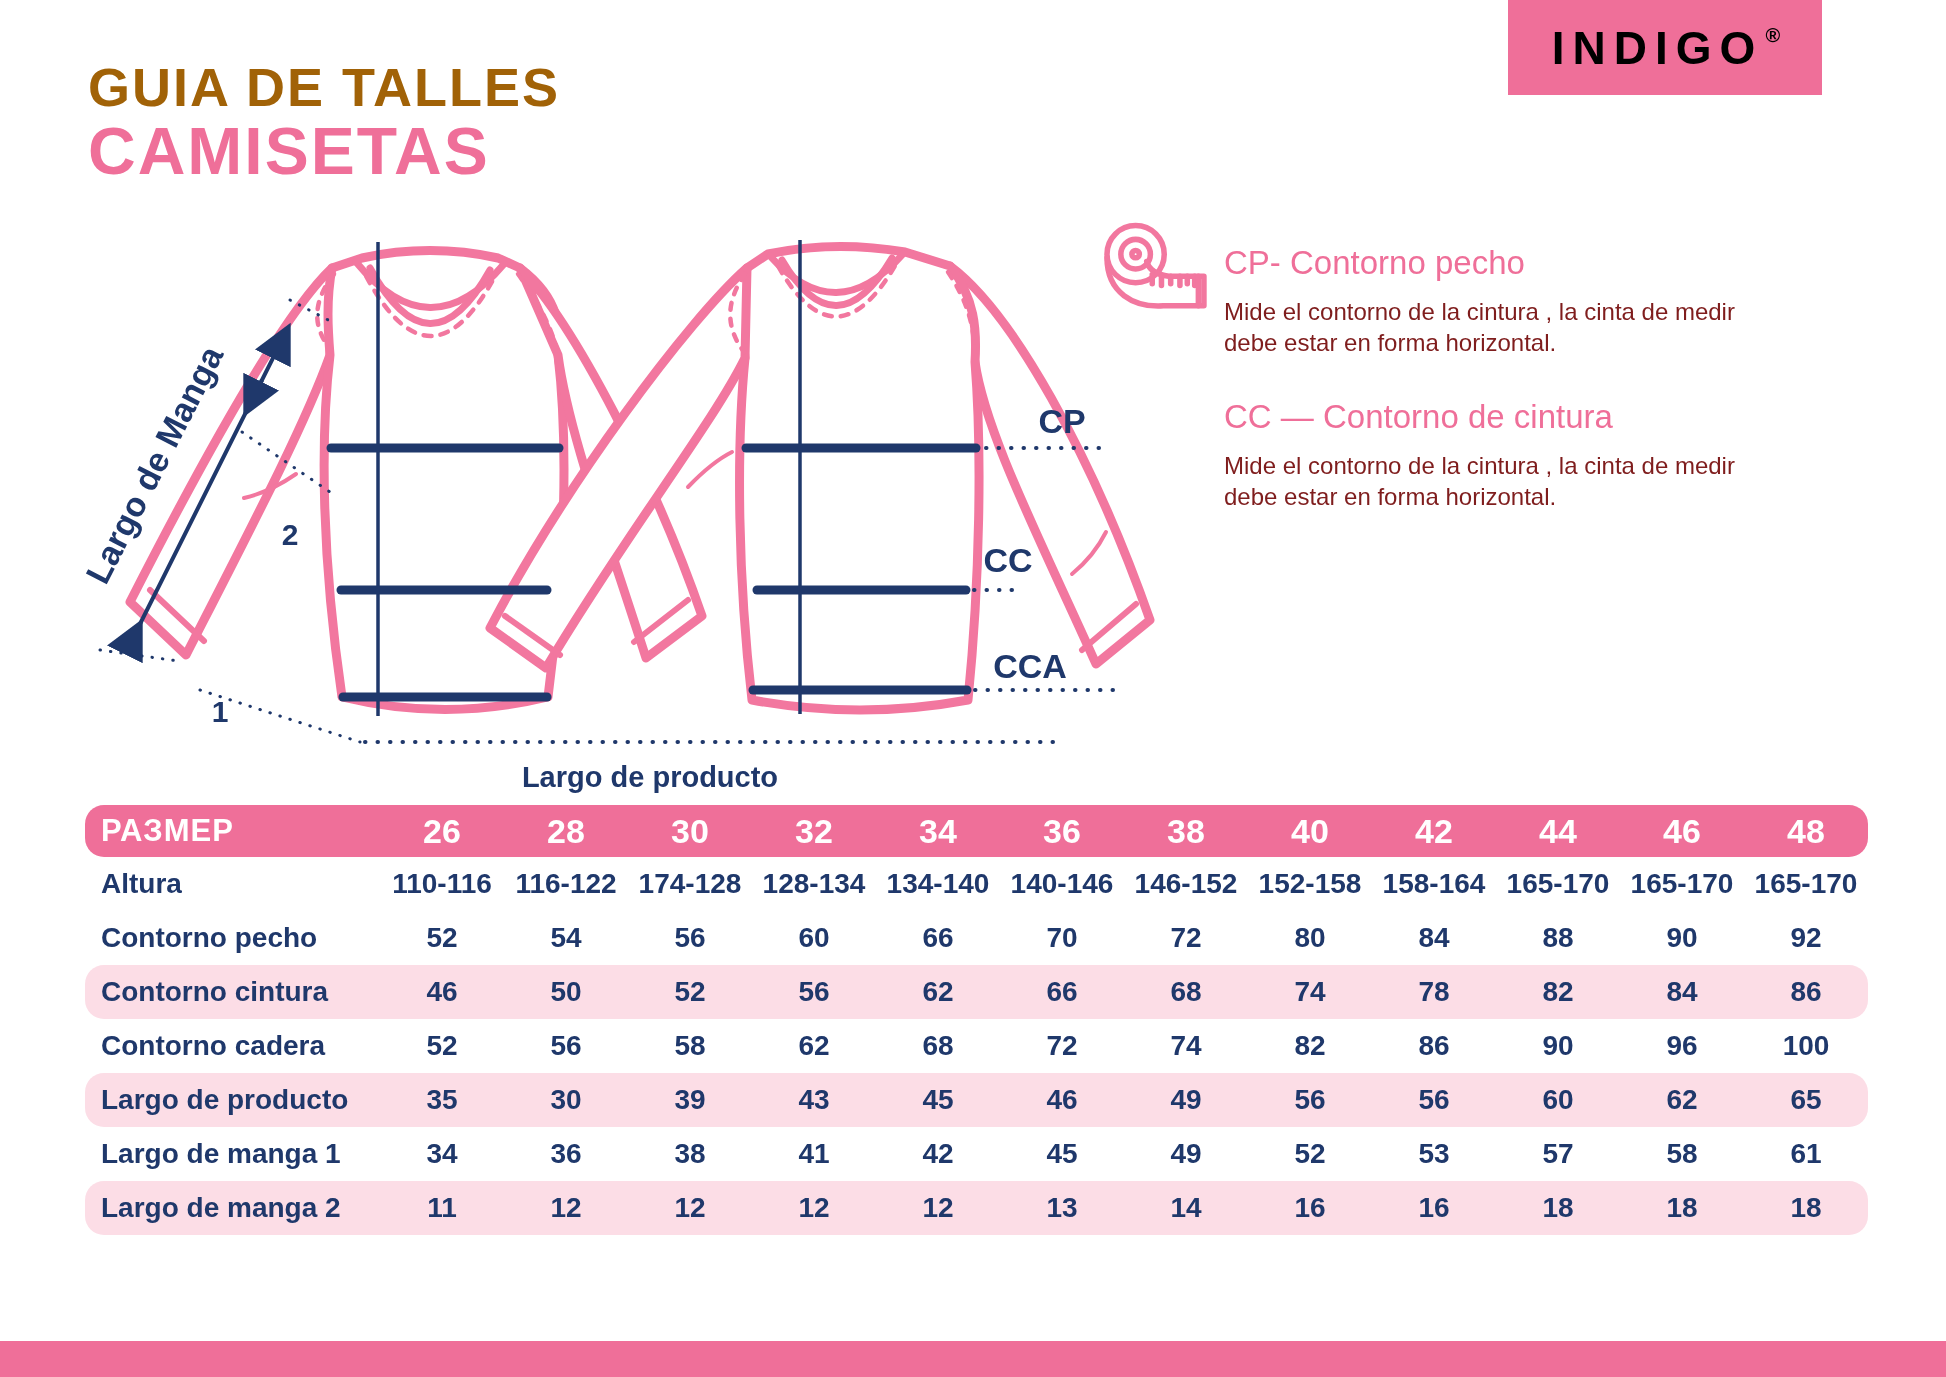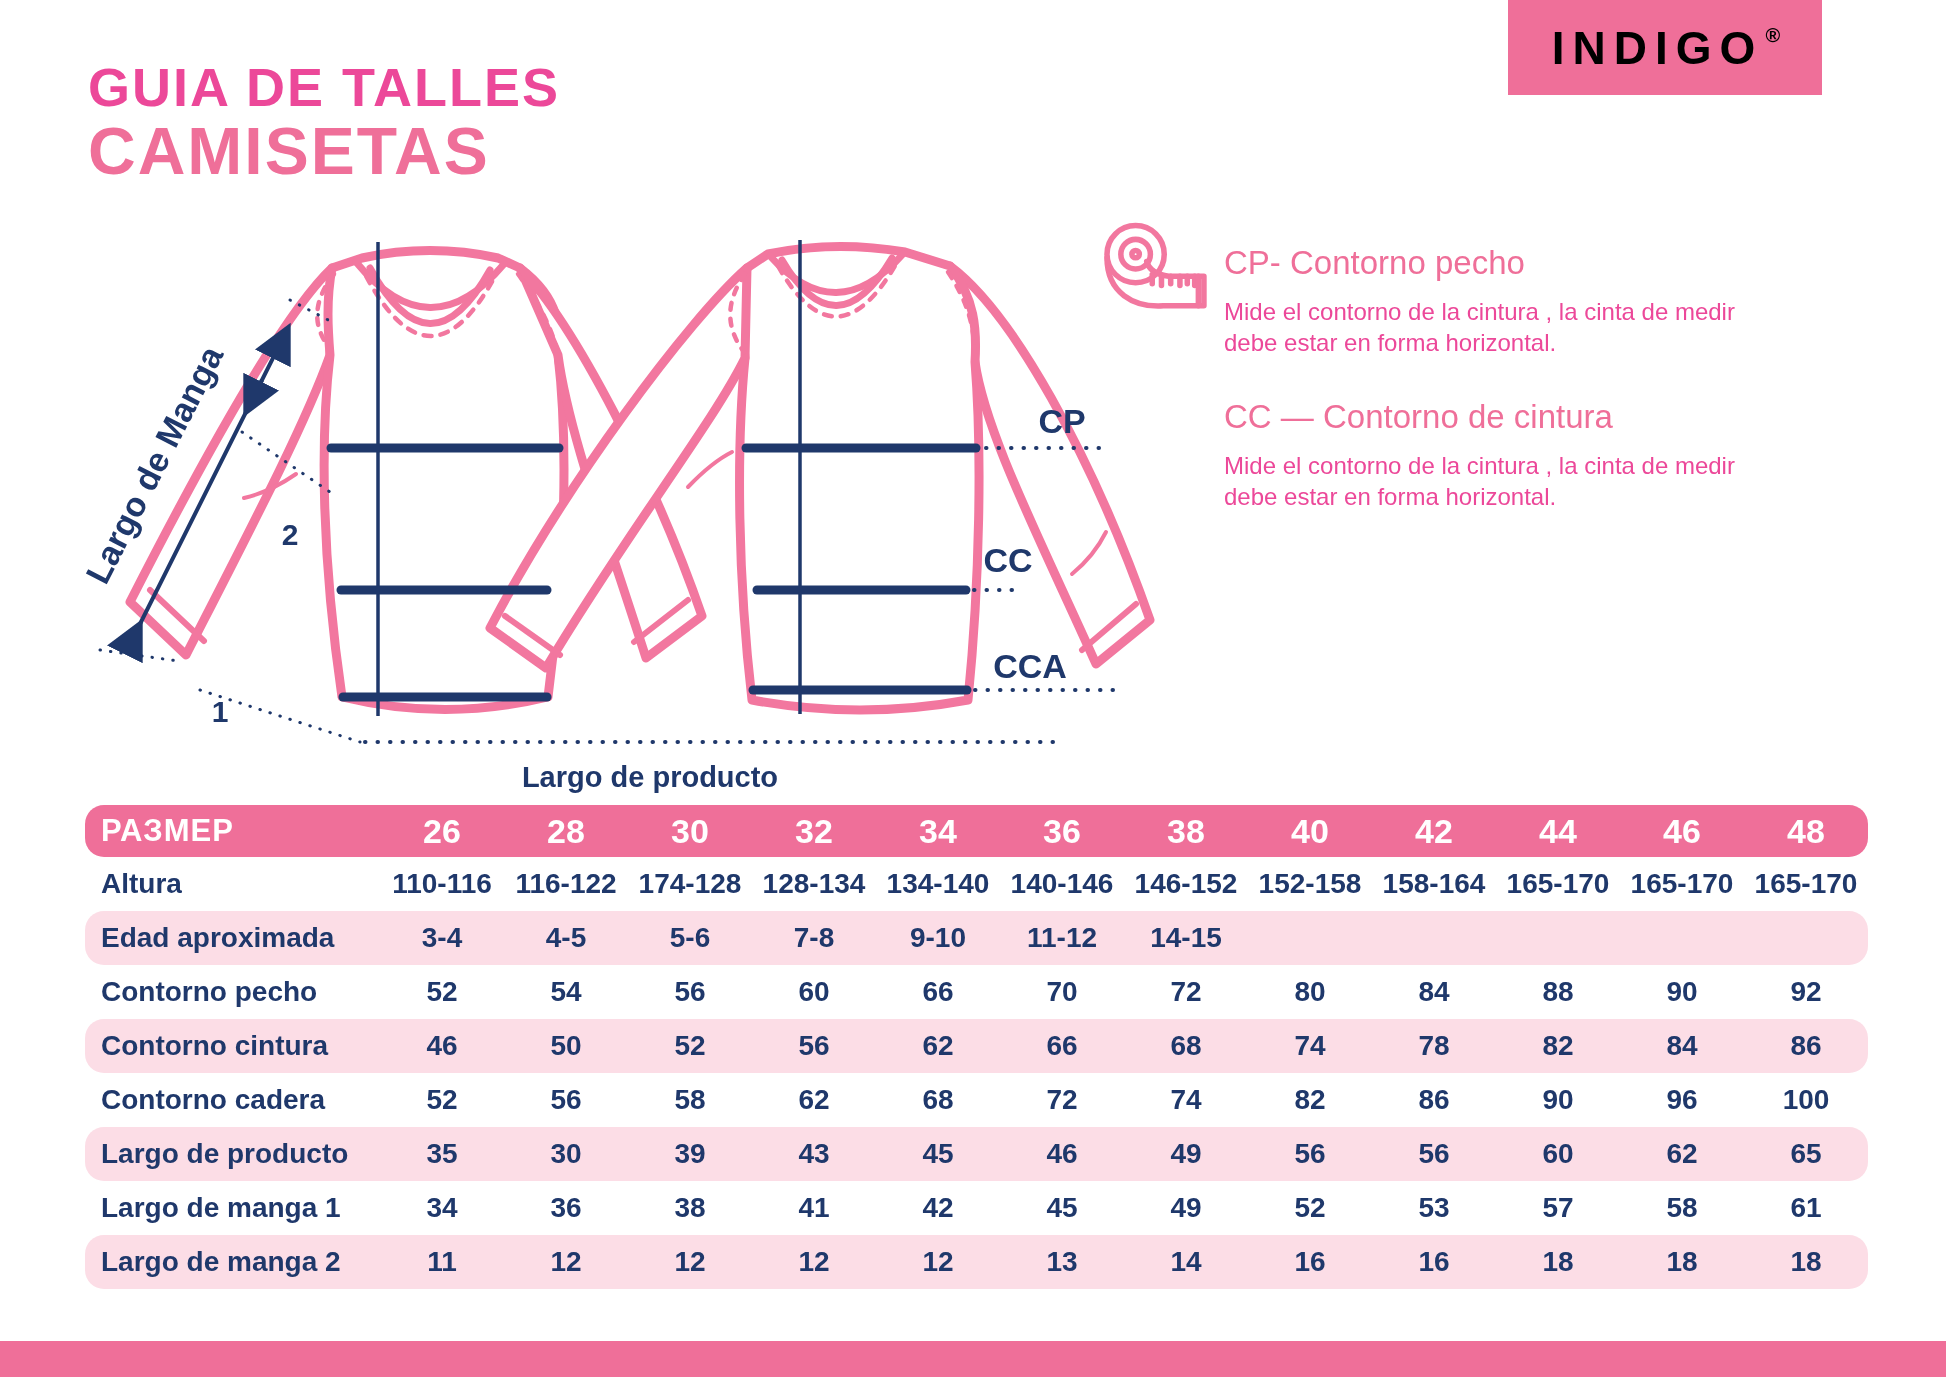--- a/index.html
+++ b/index.html
@@ -1,36 +1,36 @@
 <!DOCTYPE html>
 <html><head>
 <meta charset="utf-8">
 <style>
   html,body{margin:0;padding:0;background:#ffffff;}
   body{font-family:"Liberation Sans","DejaVu Sans",sans-serif;}
   .page{position:relative;width:1946px;height:1377px;background:#ffffff;overflow:hidden;}
 
   
   .title-block{position:absolute;left:88px;top:58px;}
-  .title1{font-size:54px;font-weight:600;letter-spacing:2px;color:#ec4899;line-height:58px;}
+  .title1{font-size:54px;font-weight:600;letter-spacing:2px;color:#a16207;line-height:58px;}
   .title2{font-size:66px;font-weight:800;letter-spacing:2px;color:#ef6f99;line-height:70px;}
 
   
   .logo{position:absolute;left:1508px;top:0px;width:314px;height:95px;background:#ef6f99;
         display:flex;align-items:center;justify-content:center;color:#000000;}
   .logo .brand{font-size:46px;font-weight:800;letter-spacing:8px;}
   .logo .reg{font-size:20px;font-weight:700;vertical-align:top;position:relative;top:-12px;left:2px;}
 
   
   .diagram{position:absolute;left:0;top:0;}
 
   
   .legend-block{position:absolute;left:1224px;width:660px;}
   .legend-heading{font-size:33px;font-weight:500;color:#ef6f99;margin-bottom:14px;}
-  .legend-line{font-size:24px;color:#ec4899;line-height:31px;}
+  .legend-line{font-size:24px;color:#7f1d1d;line-height:31px;}
   .tape-icon{position:absolute;left:1095px;top:216px;width:120px;height:104px;}
 
   
   .size-table{position:absolute;left:85px;top:805px;width:1783px;color:#1f386b;}
   .trow{display:flex;align-items:center;height:54px;border-radius:19px;}
   .trow.header{height:52px;background:#ef6f99;color:#ffffff;}
   .trow.shade{background:#fcdde6;}
   .tcell{flex:1;text-align:center;font-weight:700;font-size:28px;}
   .trow.header .tcell{font-size:34px;}
   .tlabel{flex:none;width:295px;text-align:left;padding-left:16px;box-sizing:border-box;
@@ -184,35 +184,20 @@
         <div class="tcell">128-134</div>
         <div class="tcell">134-140</div>
         <div class="tcell">140-146</div>
         <div class="tcell">146-152</div>
         <div class="tcell">152-158</div>
         <div class="tcell">158-164</div>
         <div class="tcell">165-170</div>
         <div class="tcell">165-170</div>
         <div class="tcell">165-170</div>
       </div>
-      <div class="trow shade">
-        <div class="tlabel">Edad aproximada</div>
-        <div class="tcell">3-4</div>
-        <div class="tcell">4-5</div>
-        <div class="tcell">5-6</div>
-        <div class="tcell">7-8</div>
-        <div class="tcell">9-10</div>
-        <div class="tcell">11-12</div>
-        <div class="tcell">14-15</div>
-        <div class="tcell"></div>
-        <div class="tcell"></div>
-        <div class="tcell"></div>
-        <div class="tcell"></div>
-        <div class="tcell"></div>
-      </div>
       <div class="trow">
         <div class="tlabel">Contorno pecho</div>
         <div class="tcell">52</div>
         <div class="tcell">54</div>
         <div class="tcell">56</div>
         <div class="tcell">60</div>
         <div class="tcell">66</div>
         <div class="tcell">70</div>
         <div class="tcell">72</div>
         <div class="tcell">80</div>

